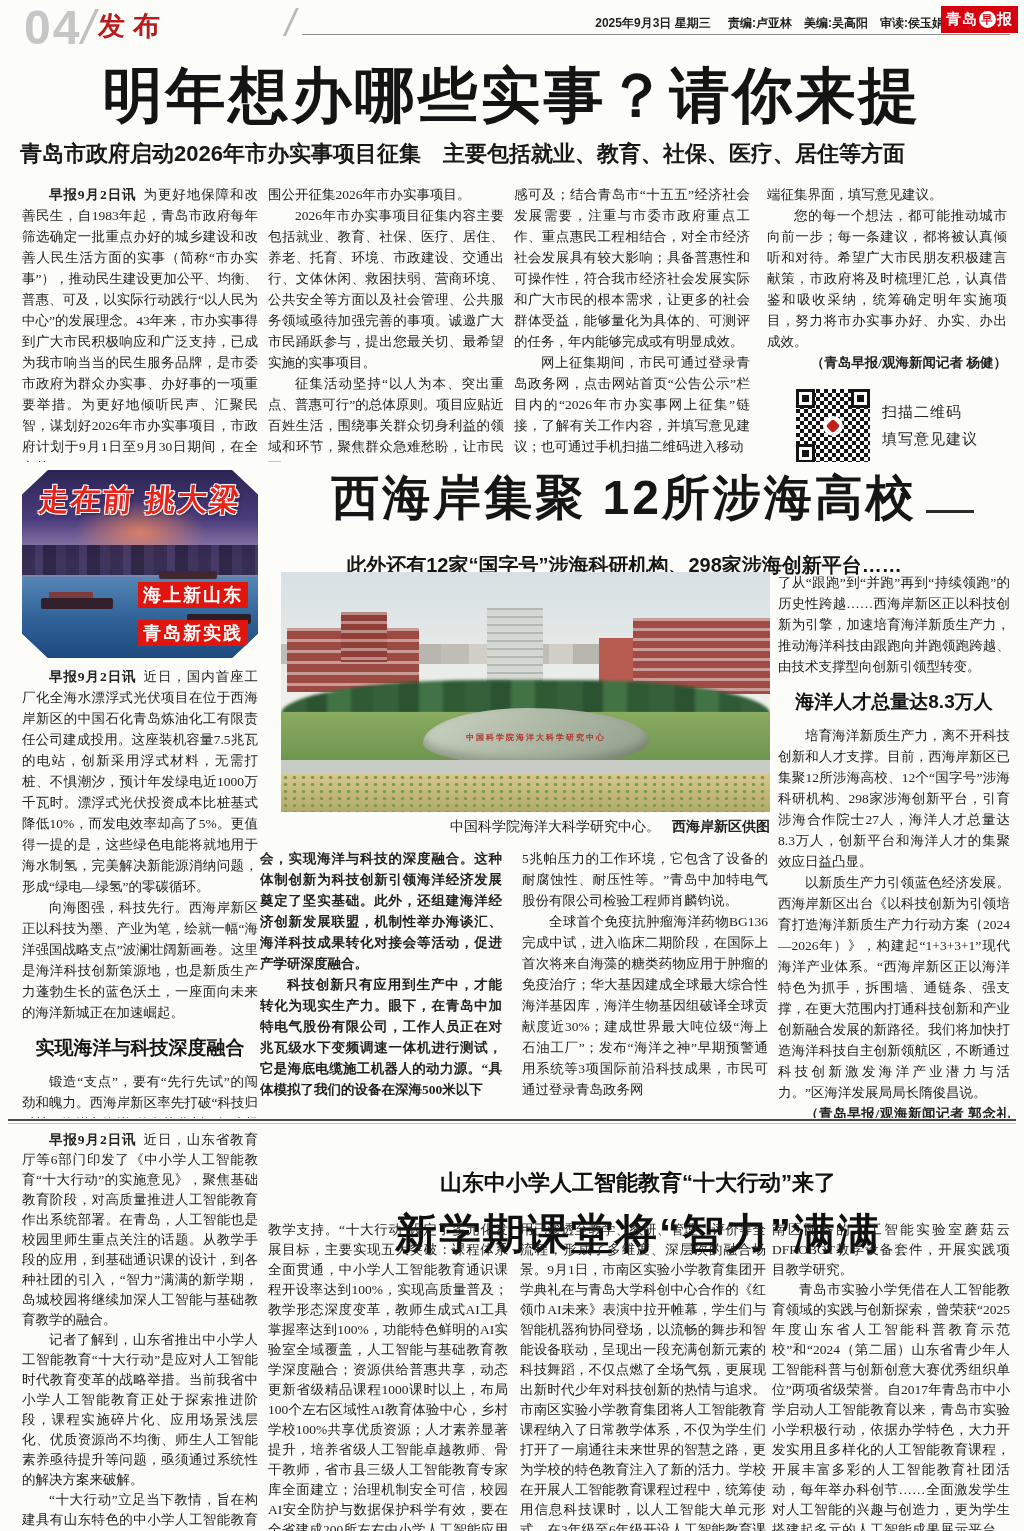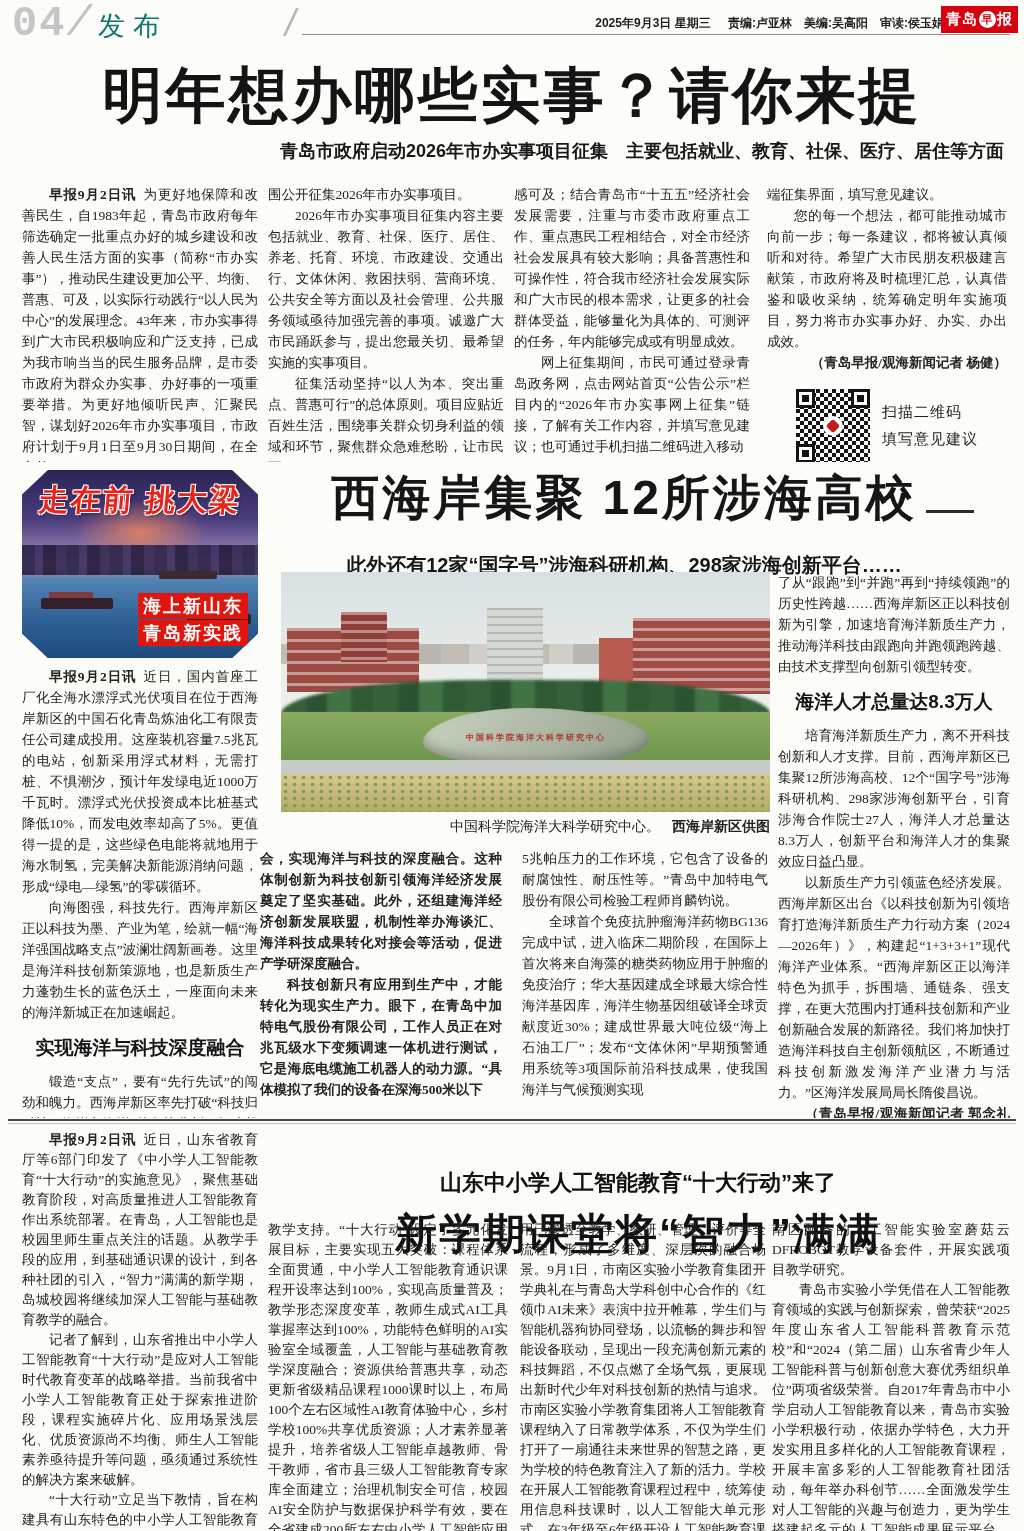--- a/index.html
+++ b/index.html
@@ -1,38 +1,38 @@
 <!DOCTYPE html>
 <html><head>
 <meta charset="utf-8">
 <style>
   html,body{margin:0;padding:0;background:#e8e8e4;}
   .page{position:relative;width:1024px;height:1531px;background:#fcfcf9;overflow:hidden;
         font-family:"Liberation Serif","DejaVu Serif",serif;color:#222;margin:0 auto;}
   .abs{position:absolute;}
   
-  .pagenum{left:12px;top:0px;font-family:Liberation Mono, monospace;
-           font-size:42px;font-weight:bold;color:#c6c6c6;letter-spacing:2px;}
+  .pagenum{left:24px;top:0px;font-family:Liberation Sans, sans-serif;
+           font-size:48px;font-weight:bold;color:#c6c6c6;letter-spacing:2px;}
   .hslash{font-weight:normal;color:#c0c0c0;font-style:italic;}
   .section{left:98px;top:8px;font-family:"Liberation Sans",sans-serif;font-size:27px;
-           font-weight:400;color:#0f766e;letter-spacing:8px;}
+           font-weight:700;color:#b91c1c;letter-spacing:8px;}
   .hslash2{left:285px;top:2px;font-size:38px;color:#b9b9b9;font-style:italic;font-family:"Liberation Sans",sans-serif;}
   .hmeta{right:80px;top:15px;font-family:"Liberation Sans",sans-serif;font-size:12px;
          font-weight:bold;color:#1e1e1e;}
   .hmeta span{margin-left:14px;}
   .hrule{left:302px;right:14px;top:34px;border-top:1px solid #8f8f8f;height:0;}
   .masthead{right:6px;top:6px;background:#d6000f;color:#fff;font-family:"Liberation Sans",sans-serif;
             font-weight:900;font-size:15px;padding:4px 5px;letter-spacing:1px;display:flex;align-items:center;gap:1px;}
   .masthead .circ{display:inline-block;width:17px;height:17px;border-radius:50%;background:#fff;
                   color:#d6000f;font-size:11px;line-height:17px;text-align:center;}
   
   .h1-main{left:20px;right:20px;top:56px;text-align:center;font-family:"Liberation Sans","DejaVu Sans",sans-serif;
            font-weight:900;font-size:60px;letter-spacing:3px;color:#141414;}
-  .h1-sub{left:20px;right:20px;top:139px;text-align:right;font-family:"Liberation Sans",sans-serif;
-          font-weight:bold;font-size:18px;color:#181818;}
+  .h1-sub{left:20px;right:20px;top:139px;text-align:left;font-family:"Liberation Sans",sans-serif;
+          font-weight:bold;font-size:22px;color:#181818;}
   .h2-wrap{left:268px;top:466px;width:712px;text-align:center;}
   .h2-main{font-family:"Liberation Sans",sans-serif;font-weight:900;font-size:48px;
            letter-spacing:3px;color:#161616;margin:0;}
   .h2-dash{position:absolute;right:6px;top:44px;width:48px;height:3px;background:#2c2c2c;}
   .h2-sub{font-family:"Liberation Sans",sans-serif;font-weight:bold;font-size:20px;color:#161616;margin-top:22px;}
   .h3-wrap{left:266px;top:1130px;width:744px;text-align:center;margin-top:38px;}
   .h3-kicker{font-family:"Liberation Sans",sans-serif;font-weight:bold;font-size:22px;color:#111;}
   .h3-main{font-family:"Liberation Sans",sans-serif;font-weight:900;font-size:42px;
            letter-spacing:2px;color:#111;margin-top:8px;}
   
@@ -70,21 +70,21 @@
   .pr-ship.s1{left:8%;bottom:26%;width:72px;height:11px;}
   .pr-ship.s1::after{content:"";position:absolute;left:8px;top:-6px;width:44px;height:6px;background:#7e3b3b;}
   .pr-ship.s2{left:58%;bottom:42%;width:58px;height:8px;background:#402833;}
   .pr-ship.s3{left:70%;bottom:18%;width:64px;height:10px;background:#2c1d28;}
   .pr-title{position:absolute;left:0;right:0;top:10px;text-align:center;
             font-family:"Liberation Sans",sans-serif;font-weight:900;font-size:30px;color:#e8231a;
             letter-spacing:2px;transform:skewX(-5deg);
             text-shadow:1px 1px 0 #fff,-1px -1px 0 #fff,1px -1px 0 #fff,-1px 1px 0 #fff,2px 2px 3px rgba(0,0,0,.35);}
   .pr-tags{position:absolute;right:10px;bottom:12px;text-align:right;}
   .pr-tag{display:inline-block;background:#e0150d;color:#fff;font-family:"Liberation Sans",sans-serif;
-          font-weight:bold;font-size:18px;line-height:26px;padding:0 5px;margin-top:1px;letter-spacing:2px;}
+          font-weight:bold;font-size:18px;line-height:26px;padding:0 5px;margin-top:12px;letter-spacing:2px;}
   
   .photo{left:281px;top:572px;width:489px;height:240px;overflow:hidden;background:linear-gradient(#d7e0e4 0%,#e9ece8 40%,#f0f1ea 58%);}
   .ph-far{position:absolute;left:0;right:0;top:72px;height:20px;opacity:.75;
           background:repeating-linear-gradient(90deg,#b3aea6 0 28px,#c9c5bd 28px 52px,#a8a49c 52px 80px);}
   .ph-bldl{position:absolute;left:6px;top:56px;width:132px;height:64px;background:#9c4a42;
            background-image:repeating-linear-gradient(180deg,rgba(255,255,255,.45) 0 3px,transparent 3px 11px);}
   .ph-bldl2{position:absolute;left:60px;top:40px;width:46px;height:50px;background:#8f3f38;
             background-image:repeating-linear-gradient(180deg,rgba(255,255,255,.4) 0 3px,transparent 3px 9px);}
   .ph-bldc{position:absolute;left:206px;top:36px;width:56px;height:74px;background:#d4d8d2;
            background-image:repeating-linear-gradient(180deg,rgba(120,125,120,.35) 0 2px,transparent 2px 8px);}
@@ -208,21 +208,21 @@
     <p class="subhead">实现海洋与科技深度融合</p>
     <p>锻造“支点”，要有“先行先试”的闯劲和魄力。西海岸新区率先打破“科技归科技、海洋归海洋”的条块分割，组建起工委科技和海洋发展委员</p>
   </div>
 
   <div class="col" style="left:260px;top:848px;width:242px;height:268px;font-weight:bold;">
     <p class="cont">会，实现海洋与科技的深度融合。这种体制创新为科技创新引领海洋经济发展奠定了坚实基础。此外，还组建海洋经济创新发展联盟，机制性举办海谈汇、海洋科技成果转化对接会等活动，促进产学研深度融合。</p>
     <p>科技创新只有应用到生产中，才能转化为现实生产力。眼下，在青岛中加特电气股份有限公司，工作人员正在对兆瓦级水下变频调速一体机进行测试，它是海底电缆施工机器人的动力源。“具体模拟了我们的设备在深海500米以下</p>
   </div>
   <div class="col" style="left:522px;top:848px;width:246px;height:268px;">
     <p class="cont">5兆帕压力的工作环境，它包含了设备的耐腐蚀性、耐压性等。”青岛中加特电气股份有限公司检验工程师肖麟钧说。</p>
-    <p>全球首个免疫抗肿瘤海洋药物BG136完成中试，进入临床二期阶段，在国际上首次将来自海藻的糖类药物应用于肿瘤的免疫治疗；华大基因建成全球最大综合性海洋基因库，海洋生物基因组破译全球贡献度近30%；建成世界最大吨位级“海上石油工厂”；发布“文体休闲”早期预警通用系统等3项国际前沿科技成果，使我国海洋与气候预测实现</p>
+    <p>全球首个免疫抗肿瘤海洋药物BG136完成中试，进入临床二期阶段，在国际上首次将来自海藻的糖类药物应用于肿瘤的免疫治疗；华大基因建成全球最大综合性海洋基因库，海洋生物基因组破译全球贡献度近30%；建成世界最大吨位级“海上石油工厂”；发布“海洋之神”早期预警通用系统等3项国际前沿科技成果，市民可通过登录青岛政务网</p>
   </div>
 
   <div class="col" style="left:778px;top:572px;width:232px;height:546px;">
     <p class="cont">了从“跟跑”到“并跑”再到“持续领跑”的历史性跨越……西海岸新区正以科技创新为引擎，加速培育海洋新质生产力，推动海洋科技由跟跑向并跑领跑跨越、由技术支撑型向创新引领型转变。</p>
     <p class="subhead">海洋人才总量达8.3万人</p>
     <p>培育海洋新质生产力，离不开科技创新和人才支撑。目前，西海岸新区已集聚12所涉海高校、12个“国字号”涉海科研机构、298家涉海创新平台，引育涉海合作院士27人，海洋人才总量达8.3万人，创新平台和海洋人才的集聚效应日益凸显。</p>
     <p>以新质生产力引领蓝色经济发展。西海岸新区出台《以科技创新为引领培育打造海洋新质生产力行动方案（2024—2026年）》，构建起“1+3+3+1”现代海洋产业体系。“西海岸新区正以海洋特色为抓手，拆围墙、通链条、强支撑，在更大范围内打通科技创新和产业创新融合发展的新路径。我们将加快打造海洋科技自主创新领航区，不断通过科技创新激发海洋产业潜力与活力。”区海洋发展局局长隋俊昌说。</p>
     <p class="byline">（青岛早报/观海新闻记者 郭念礼 刘雅梦 通讯员 李涛）</p>
   </div>
 

